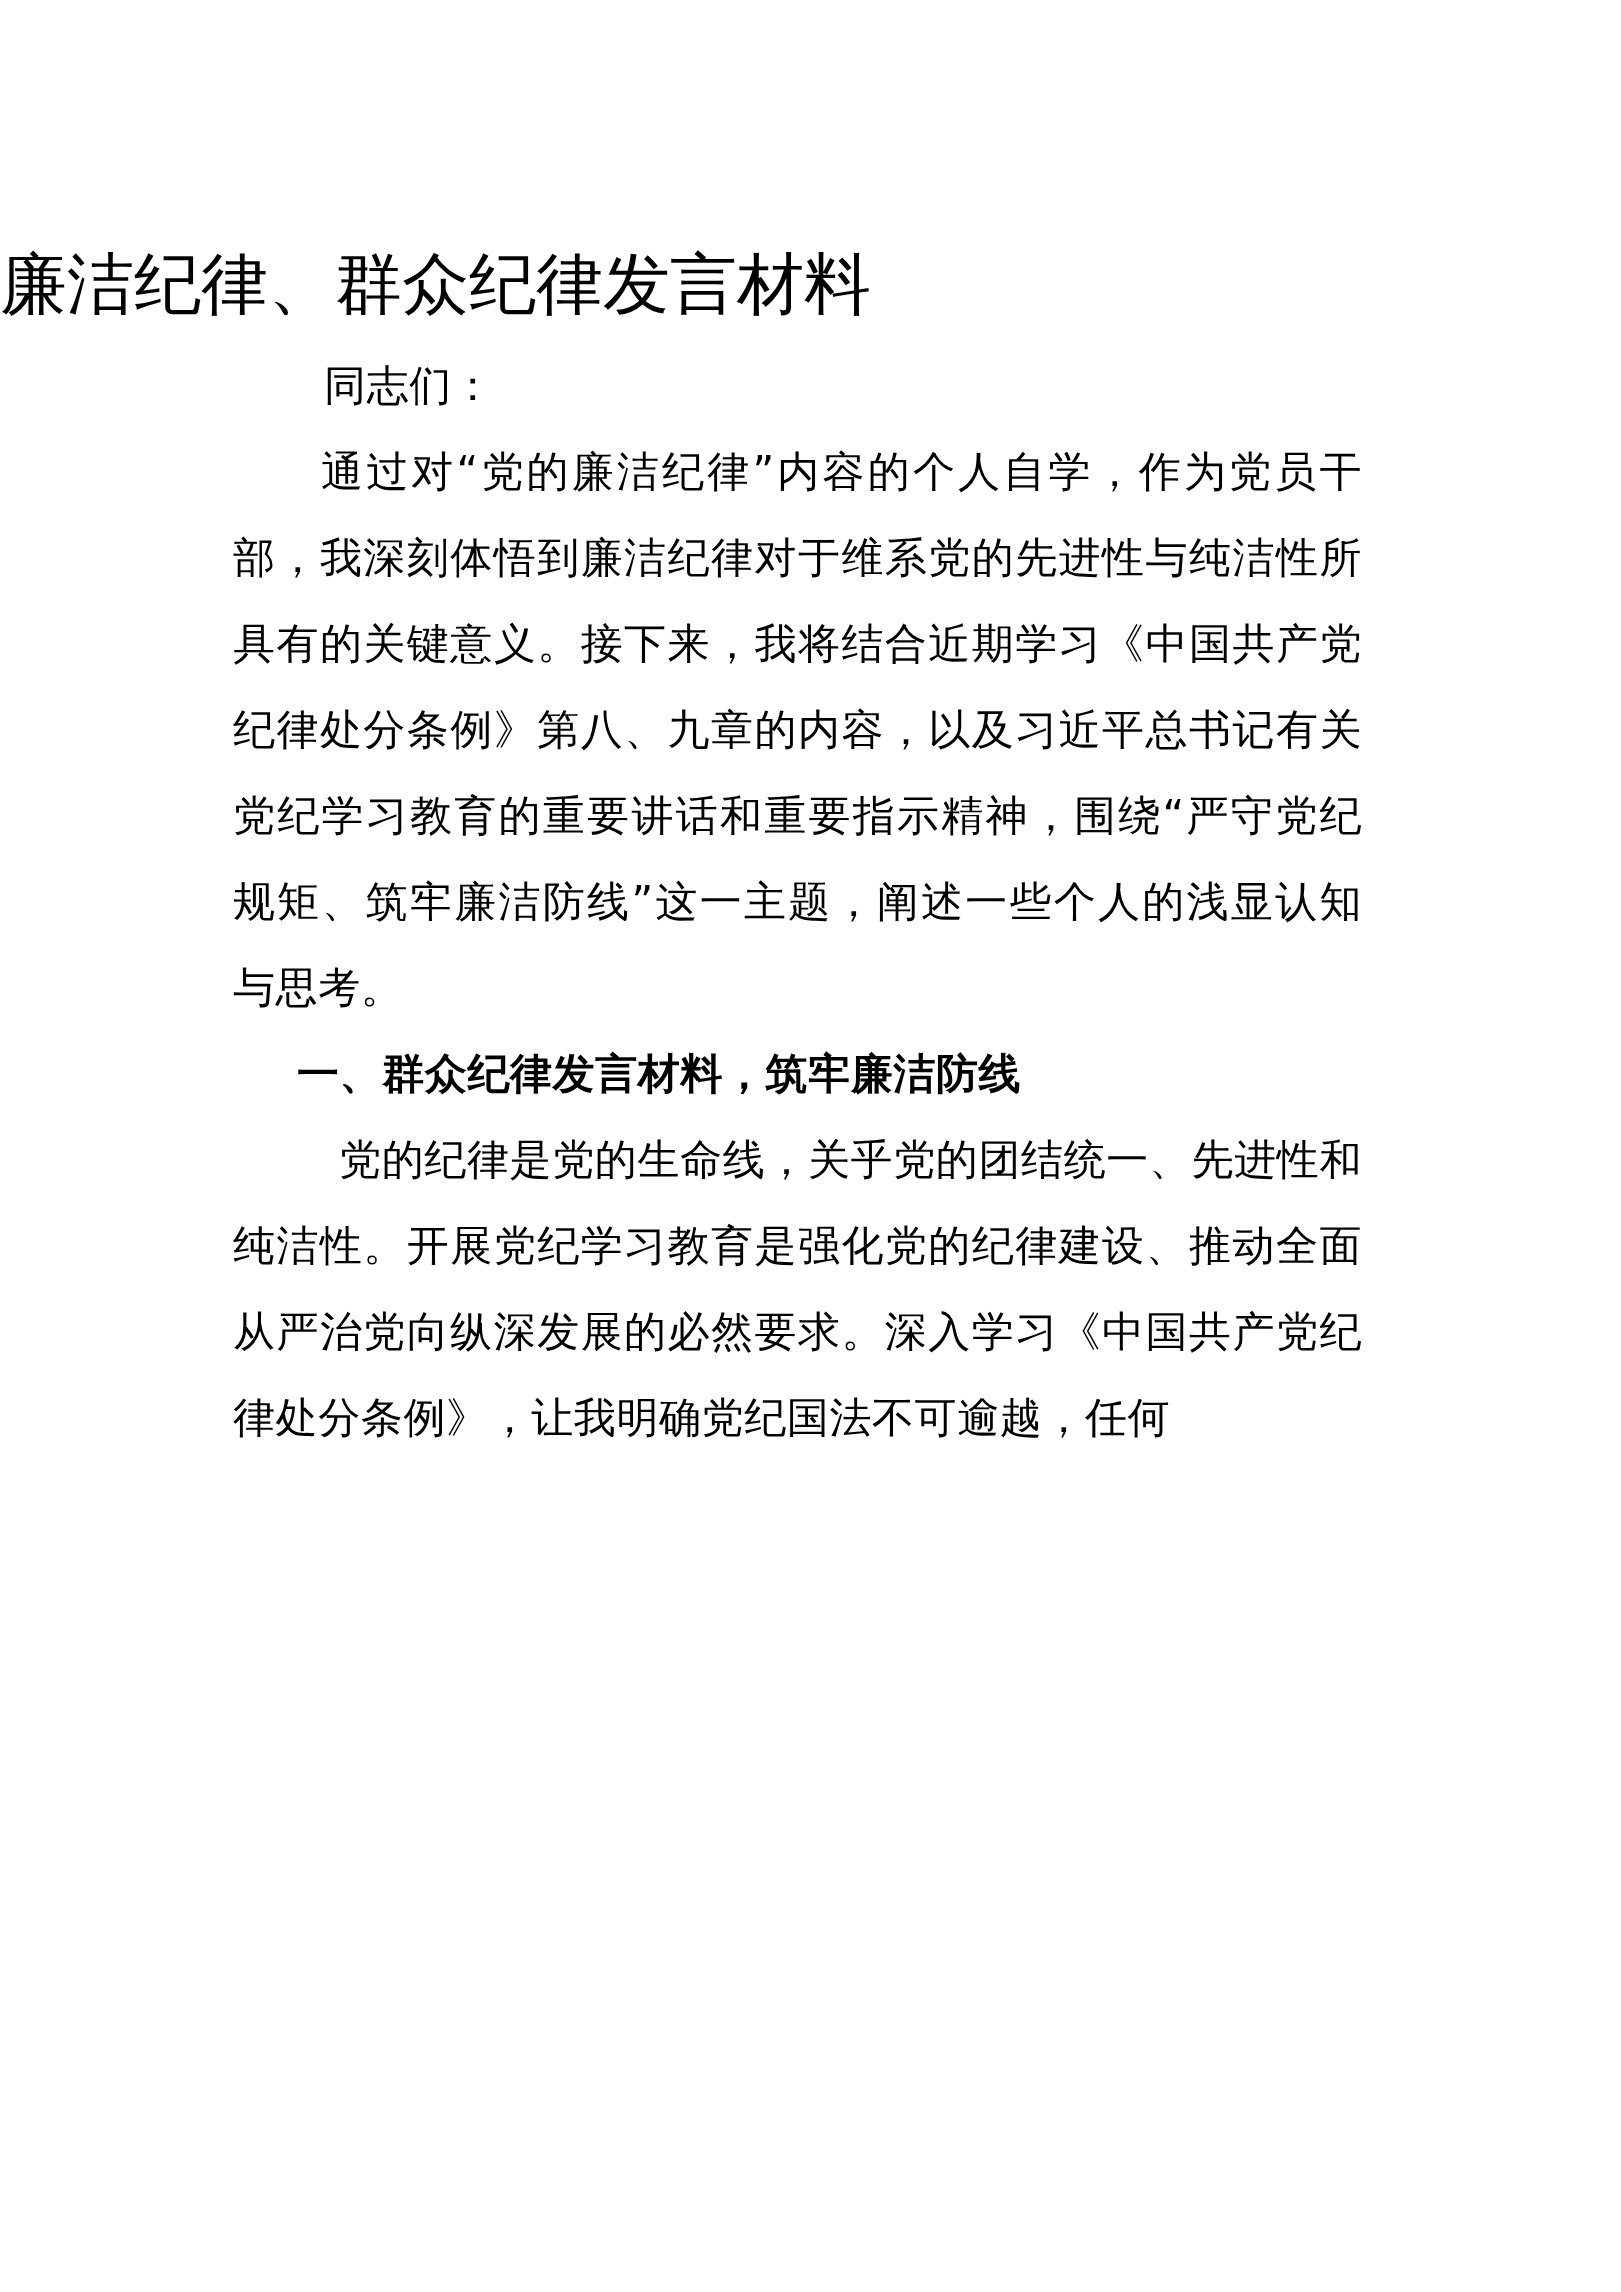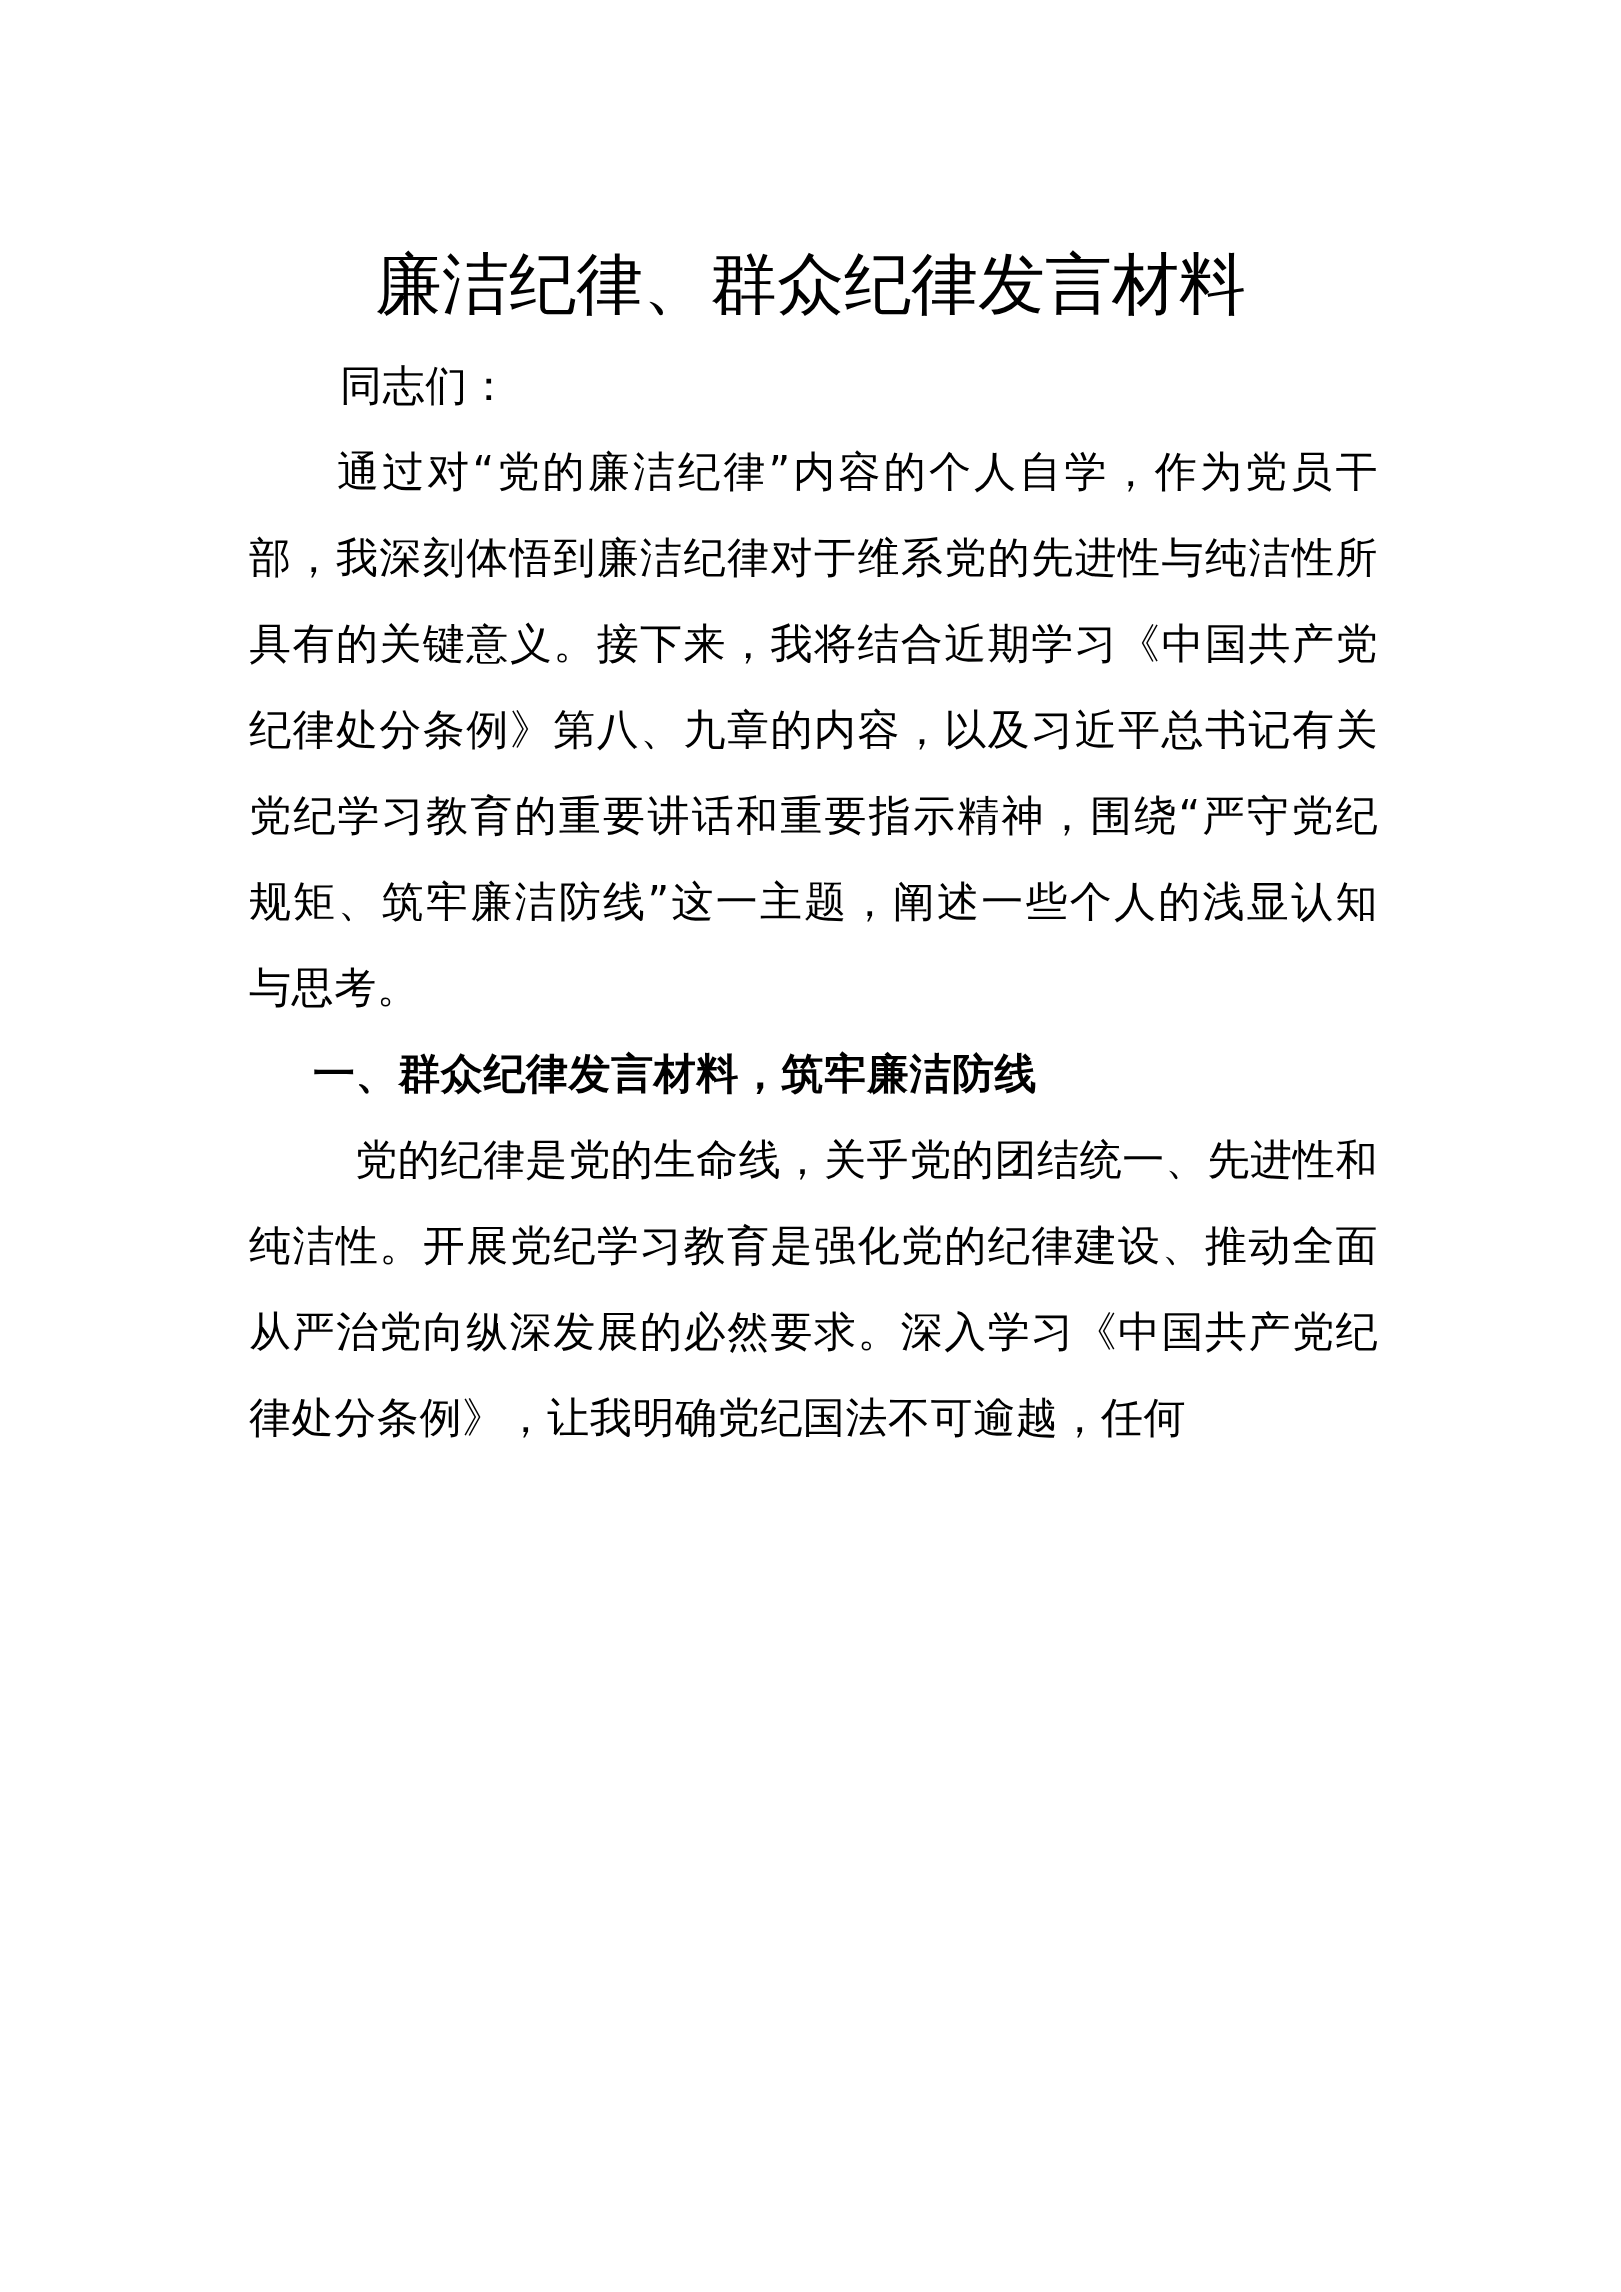--- a/index.html
+++ b/index.html
@@ -23,29 +23,29 @@
       height: 2293px;
       background: #ffffff;
     }
     .title {
       position: absolute;
       left: 0;
       width: 1621px;
       top: 235px;
       height: 98px;
       line-height: 98px;
-      text-align: center;
+      text-align: left;
       font-size: 67px;
       font-weight: normal;
       letter-spacing: 0px;
       margin: 0;
     }
     .body-block {
       position: absolute;
-      left: 249px;
+      left: 233px;
       top: 343px;
       width: 1129px;
     }
     .line-p {
       margin: 0;
       font-size: 42px;
       line-height: 86px;
       text-align: justify;
       text-align-last: left;
       letter-spacing: 0.6px;

